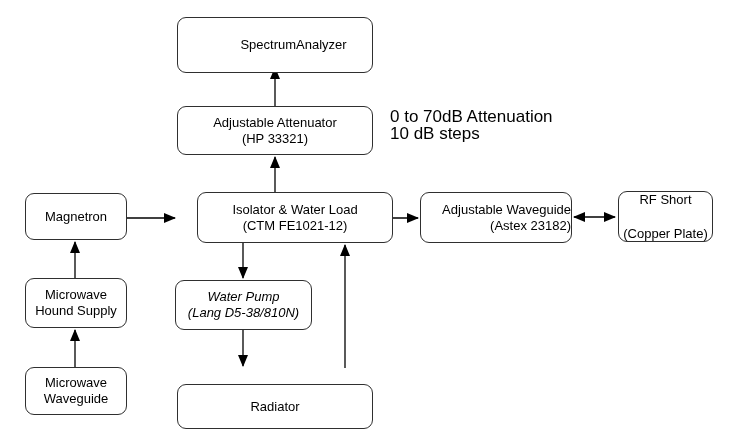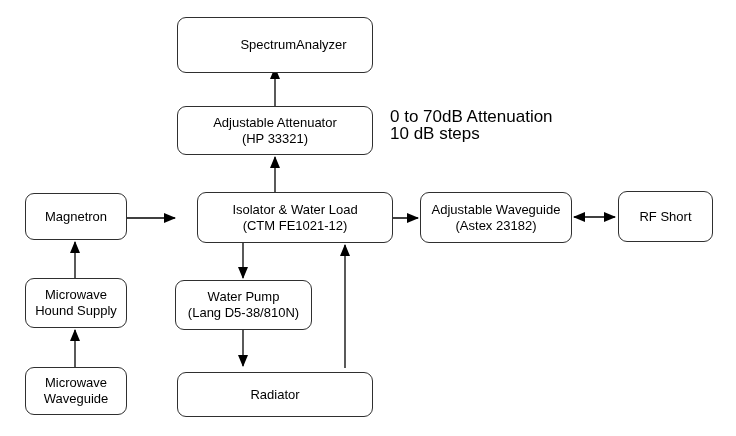--- a/index.html
+++ b/index.html
@@ -90,45 +90,46 @@
 
   <div class="node" style="left:25px; top:193px; width:102px; height:47px;">
     <span>Magnetron</span>
   </div>
 
   <div class="node" style="left:177px; top:192px; width:196px; height:51px;margin-left:20px;">
     <span>Isolator &amp; Water Load</span>
     <span>(CTM FE1021-12)</span>
   </div>
 
-  <div class="node" style="left:420px; top:192px; width:152px; height:51px;">
+  <div class="node" style="left:420px; top:192px; width:152px; height:51px;align-items:flex-end;">
     <span>Adjustable Waveguide</span>
     <span>(Astex 23182)</span>
   </div>
 
   <div class="node" style="left:618px; top:191px; width:95px; height:51px;gap:18px;">
     <span>RF Short</span>
+    <span>(Copper Plate)</span>
   </div>
 
   <div class="node" style="left:25px; top:278px; width:102px; height:50px;">
     <span>Microwave</span>
     <span>Hound Supply</span>
   </div>
 
   <div class="node" style="left:25px; top:367px; width:102px; height:48px;">
     <span>Microwave</span>
     <span>Waveguide</span>
   </div>
 
-  <div class="node" style="left:175px; top:280px; width:137px; height:50px;">
+  <div class="node" style="left:175px; top:280px; width:137px; height:50px;font-style:italic;">
     <span>Water Pump</span>
     <span>(Lang D5-38/810N)</span>
   </div>
 
-  <div class="node" style="left:177px; top:372px; width:196px; height:45px;">
+  <div class="node" style="left:177px; top:384px; width:196px; height:45px;">
     <span>Radiator</span>
   </div>
 
   <div class="annotation" style="left:390px; top:108px;">
     <div>0 to 70dB Attenuation</div>
     <div>10 dB steps</div>
   </div>
 
 
 </div>

